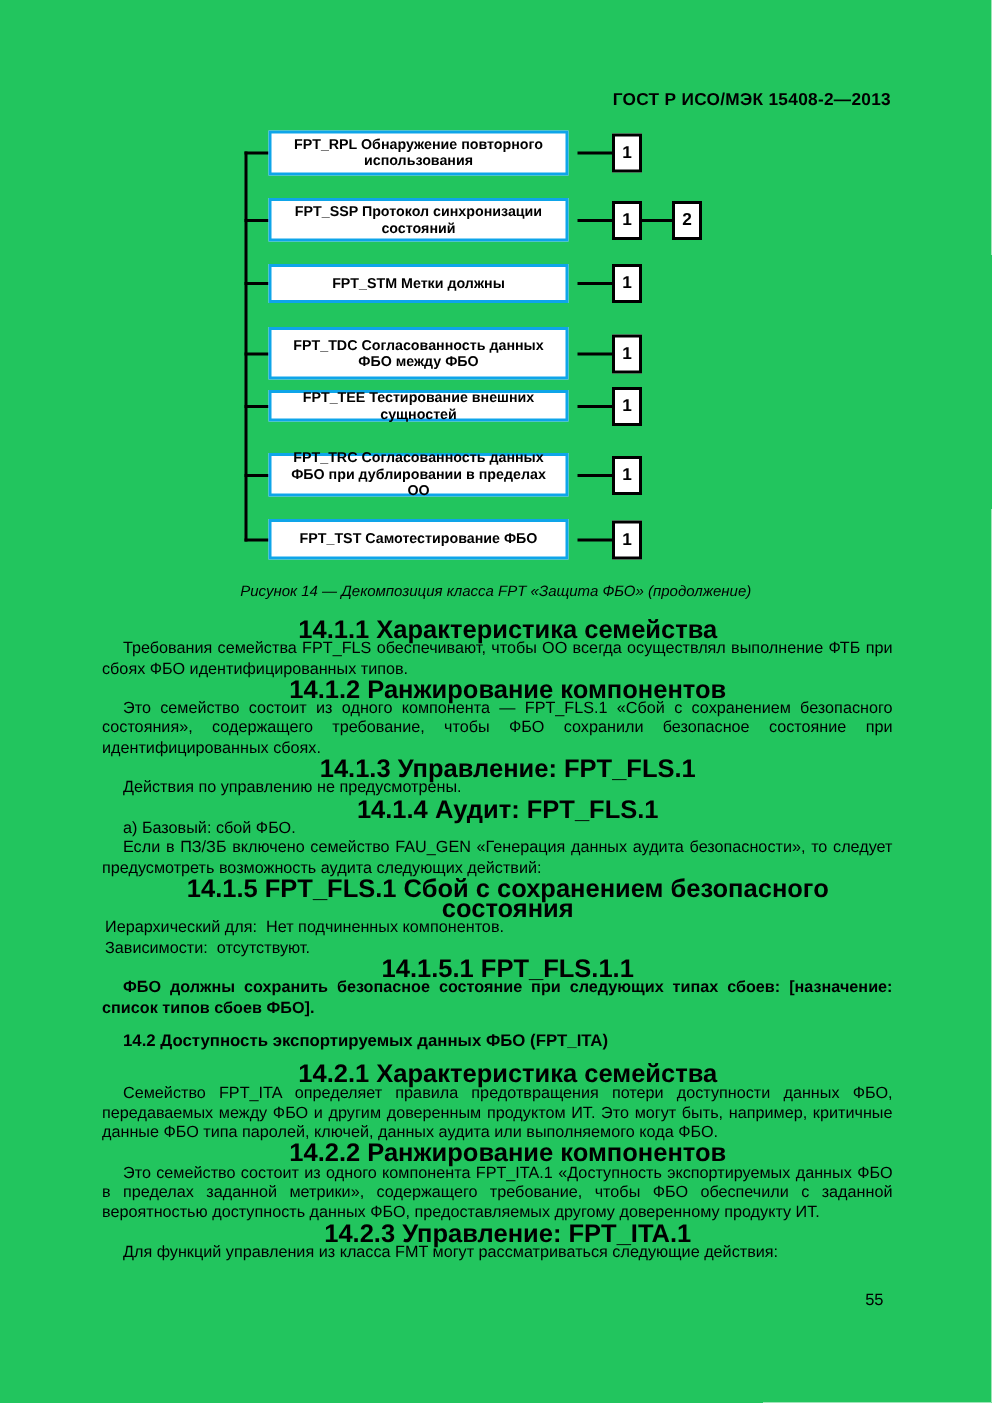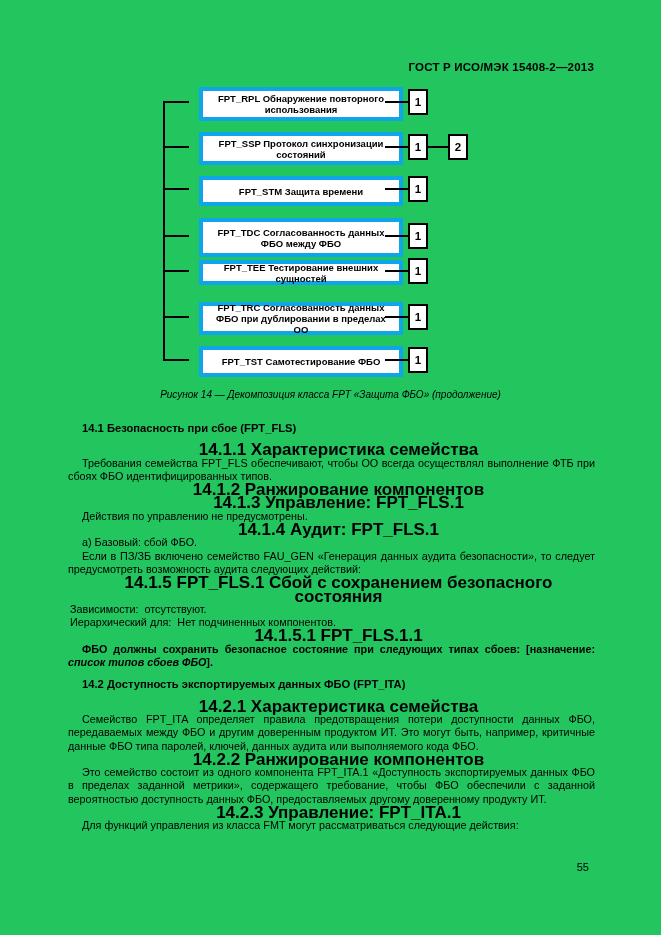--- a/index.html
+++ b/index.html
@@ -15,22 +15,22 @@
   }
   
   .diagram{position:absolute;left:0;top:0;width:661px;height:390px;}
   .trunk{position:absolute;left:163px;top:101px;width:2px;height:260px;background:#000;}
   .drow{position:absolute;left:163px;width:305px;}
   .stub{position:absolute;height:2px;background:#000;top:calc(50% - 1px);}
   .stub.l{left:0;width:26px;}
   .stub.r{left:222px;width:24px;}
   .stub.m{left:264px;width:22px;}
   .fbox{
-    position:absolute;left:36px;top:0;width:182px;height:calc(100% - 4px);
-    border:4px solid #0ea5e9;background:#fff;
+    position:absolute;left:16px;top:0;width:182px;height:calc(100% - 4px);
+    border:2px solid #0ea5e9;background:#fff;
     display:flex;align-items:center;justify-content:center;text-align:center;
     font-weight:bold;font-size:9.5px;line-height:11px;padding:0 7px;
   }
   .nbox{
     position:absolute;width:16px;height:22px;border:2px solid #000;background:#fff;
     top:50%;transform:translateY(-50%);
     display:flex;align-items:center;justify-content:center;
     font-weight:bold;font-size:11.5px;
   }
   .nbox.n1{left:245px;}
@@ -49,21 +49,21 @@
     font-size:11.2px;line-height:13.3px;font-weight:bold;margin:9px 0 8px 0;
     padding-left:14px;text-align:left;
   }
   .content h3{
     font-size:17px;line-height:13.3px;font-weight:bold;margin:0;
     padding-left:14px;text-align:center;
   }
   .content p{margin:0;text-indent:14px;}
   .content p.noindent{text-indent:2px;}
   .bold-req{font-weight:bold;}
-  .bold-req .ital{font-style:italic;}
+  .bold-req .ital{}
   .pagenum{position:absolute;top:861px;right:72px;font-size:11px;}
 </style>
 </head>
 <body>
 
 <div class="page">
 
   <div class="doc-header">ГОСТ Р ИСО/МЭК 15408-2—2013</div>
 
   <div class="diagram">
@@ -80,21 +80,21 @@
       <div class="stub l"></div>
       <div class="fbox">FPT_SSP Протокол синхронизации состояний</div>
       <div class="stub r"></div>
       <div class="nbox n1">1</div>
       <div class="stub m"></div>
       <div class="nbox n2">2</div>
     </div>
 
     <div class="drow" style="top:176px;height:26px">
       <div class="stub l"></div>
-      <div class="fbox">FPT_STM Защита времени</div>
+      <div class="fbox">FPT_STM Метки должны</div>
       <div class="stub r"></div>
       <div class="nbox n1">1</div>
     </div>
 
     <div class="drow" style="top:218px;height:35px">
       <div class="stub l"></div>
       <div class="fbox">FPT_TDC Согласованность данных ФБО между ФБО</div>
       <div class="stub r"></div>
       <div class="nbox n1">1</div>
     </div>
@@ -117,37 +117,37 @@
       <div class="stub l"></div>
       <div class="fbox">FPT_TST Самотестирование ФБО</div>
       <div class="stub r"></div>
       <div class="nbox n1">1</div>
     </div>
   </div>
 
   <div class="caption">Рисунок 14 — Декомпозиция класса FPT «Защита ФБО» (продолжение)</div>
 
   <div class="content">
-    <h2>14.1 Безопасность при сбое (FPT_FLS)</h2>
 
     <h3>14.1.1 Характеристика семейства</h3>
     <p>Требования семейства FPT_FLS обеспечивают, чтобы ОО всегда осуществлял выполнение ФТБ при сбоях ФБО идентифицированных типов.</p>
 
     <h3>14.1.2 Ранжирование компонентов</h3>
+    <p>Это семейство состоит из одного компонента — FPT_FLS.1 «Сбой с сохранением безопасного состояния», содержащего требование, чтобы ФБО сохранили безопасное состояние при идентифицированных сбоях.</p>
 
     <h3>14.1.3 Управление: FPT_FLS.1</h3>
     <p>Действия по управлению не предусмотрены.</p>
 
     <h3>14.1.4 Аудит: FPT_FLS.1</h3>
     <p>а) Базовый: сбой ФБО.</p>
     <p>Если в ПЗ/ЗБ включено семейство FAU_GEN «Генерация данных аудита безопасности», то следует предусмотреть возможность аудита следующих действий:</p>
 
     <h3>14.1.5 FPT_FLS.1 Сбой с сохранением безопасного состояния</h3>
+    <p class="noindent"><span>Иерархический для:</span>&nbsp;&nbsp;<span>Нет подчиненных компонентов.</span></p>
     <p class="noindent"><span>Зависимости:</span>&nbsp;&nbsp;<span>отсутствуют.</span></p>
-    <p class="noindent"><span>Иерархический для:</span>&nbsp;&nbsp;<span>Нет подчиненных компонентов.</span></p>
 
     <h3>14.1.5.1 FPT_FLS.1.1</h3>
     <p class="bold-req"><span>ФБО должны сохранить безопасное состояние при следующих типах сбоев: [назначение: </span><span class="ital">список типов сбоев ФБО</span><span>].</span></p>
 
     <h2>14.2 Доступность экспортируемых данных ФБО (FPT_ITA)</h2>
 
     <h3>14.2.1 Характеристика семейства</h3>
     <p>Семейство FPT_ITA определяет правила предотвращения потери доступности данных ФБО, передаваемых между ФБО и другим доверенным продуктом ИТ. Это могут быть, например, критичные данные ФБО типа паролей, ключей, данных аудита или выполняемого кода ФБО.</p>
 
     <h3>14.2.2 Ранжирование компонентов</h3>

